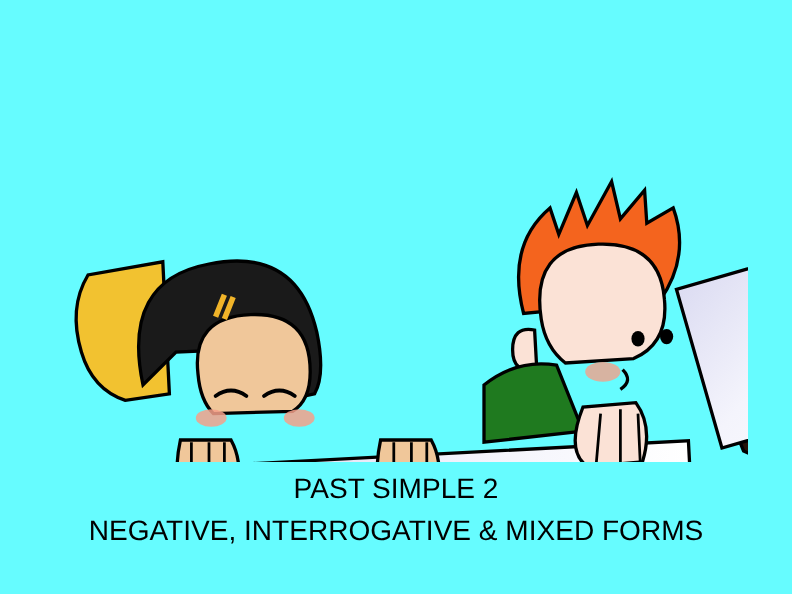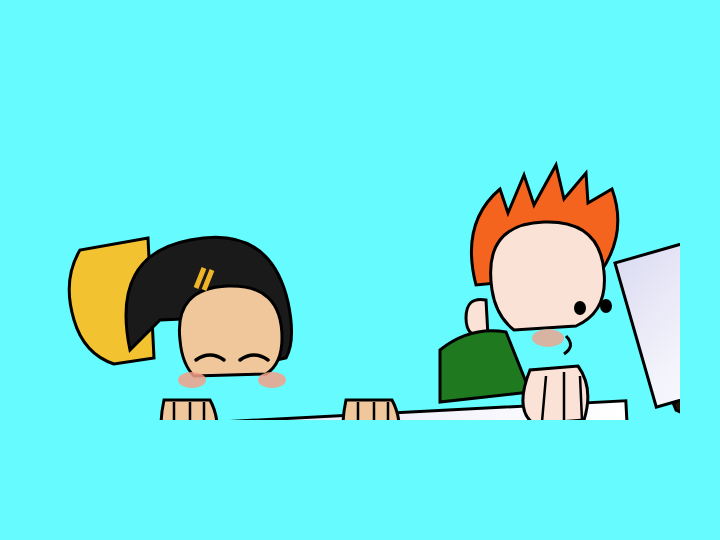--- a/index.html
+++ b/index.html
@@ -292,14 +292,18 @@
         <circle cx="1022" cy="968" r="9" fill="#f08a1e" stroke="#000" stroke-width="2.5"></circle>
         <circle cx="1328" cy="982" r="9" fill="#e01b1b" stroke="#000" stroke-width="2.5"></circle>
         <circle cx="1354" cy="998" r="9" fill="#2b3a9b" stroke="#000" stroke-width="2.5"></circle>
         <circle cx="1394" cy="994" r="9" fill="#1b7a2b" stroke="#000" stroke-width="2.5"></circle>
       </g>
 
       <text class="mark-text" x="1283" y="1050" font-size="22" letter-spacing="0.5" opacity="0.85">phillipmartin.com</text>
     </svg>
   </div>
 
+  <div id="title-block">
+    <div class="title-line">PAST SIMPLE 2</div>
+    <div class="title-line">NEGATIVE, INTERROGATIVE &amp; MIXED FORMS</div>
+  </div>
 
 </div>
 
 </body></html>

